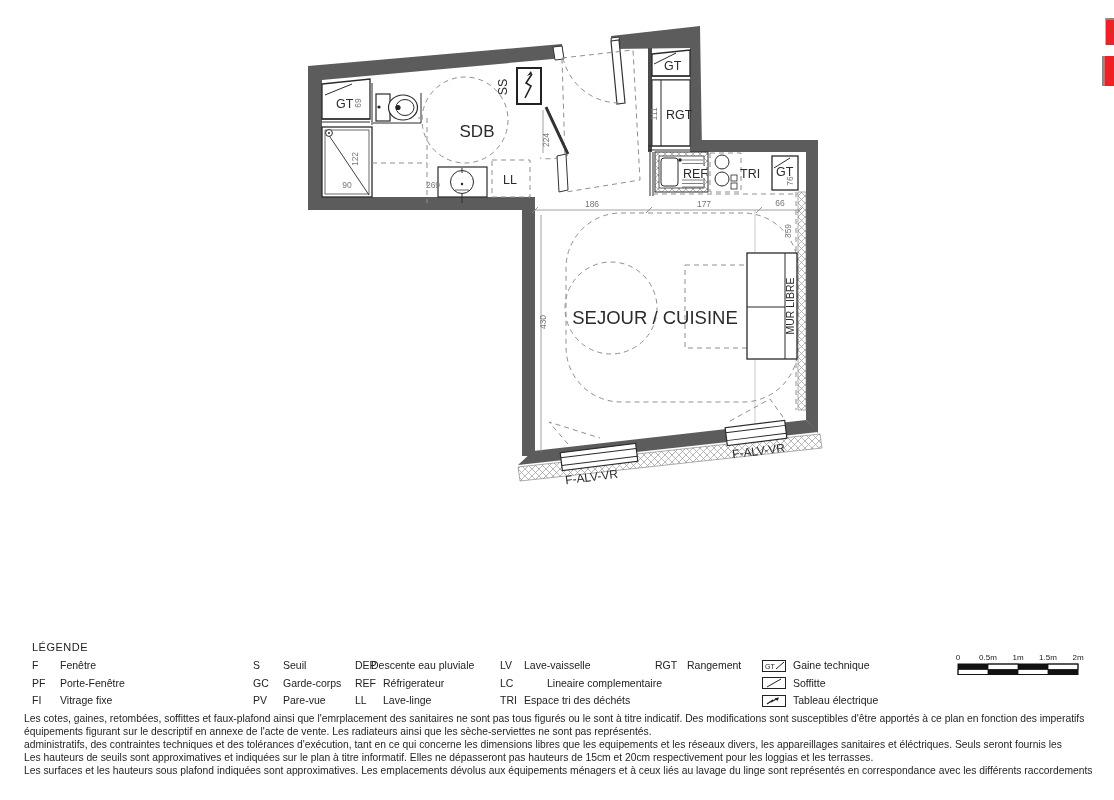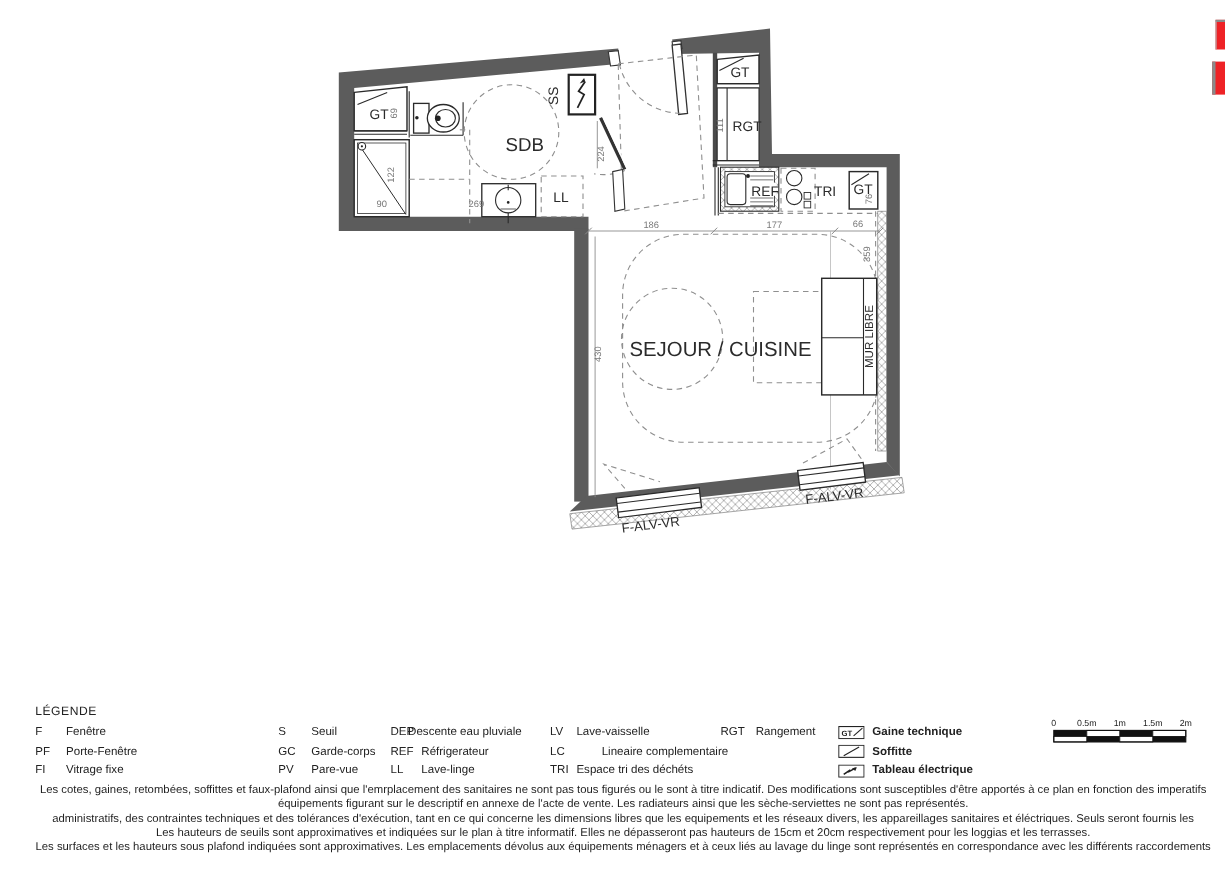--- a/index.html
+++ b/index.html
@@ -13,25 +13,25 @@
   .win-lbl{font-size:12px;fill:#2b2b2b;}
   .thin{stroke:#2a2a2a;stroke-width:1;fill:none;}
   .dash{stroke:#8f8f8f;stroke-width:1;fill:none;stroke-dasharray:5 4;}
   .dimline{stroke:#8a8a8a;stroke-width:0.8;fill:none;}
   
   #legend{position:absolute;left:0;top:636px;width:1114px;height:72px;}
   .lg-title{position:absolute;left:32px;top:5px;font-size:11px;letter-spacing:0.5px;}
   .lg-col{position:absolute;top:21px;font-size:10.5px;line-height:17.5px;white-space:nowrap;}
   .lg-row{display:flex;}
   .lg-abbr{display:inline-block;}
-  .lg-sym-row{display:flex;align-items:center;height:17.5px;font-weight:bold;}
+  .lg-sym-row{display:flex;align-items:center;height:17.5px;}
   .lg-sym-row svg{margin-right:7px;}
   
   #notes{position:absolute;left:24px;top:712px;width:1085px;font-size:10.3px;line-height:13.1px;
-         color:#1f1f1f;white-space:nowrap;text-align:center;}
+         color:#1f1f1f;white-space:nowrap;}
   
   .red-tab{position:absolute;background:#ee2226;}
   #red-tab-1{right:0;top:18px;width:8px;height:25px;border-top:2px solid #8a8a8a;border-left:1px solid #b5b5b5;}
   #red-tab-2{right:0;top:56px;width:9px;height:30px;border-left:3px solid #8a8a8a;}
 </style>
 </head>
 <body>
 
 <div id="stage">
 

